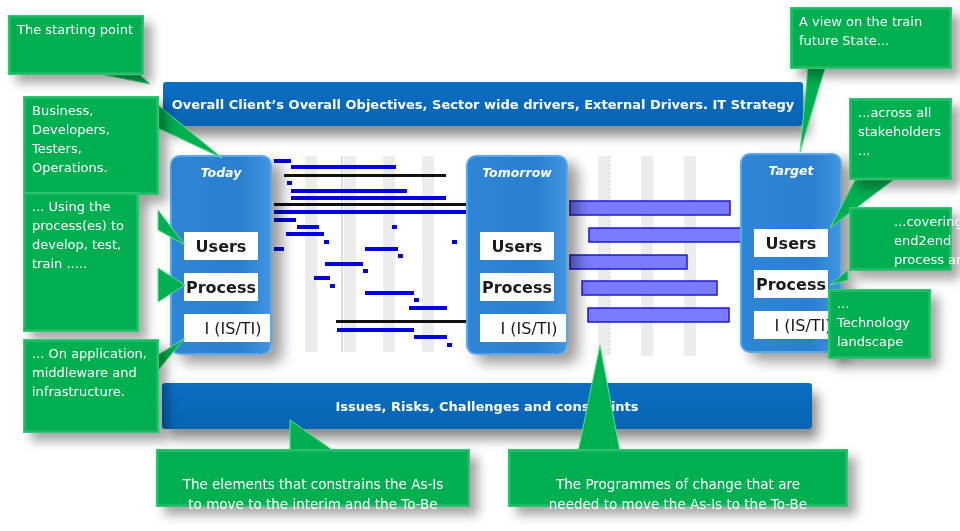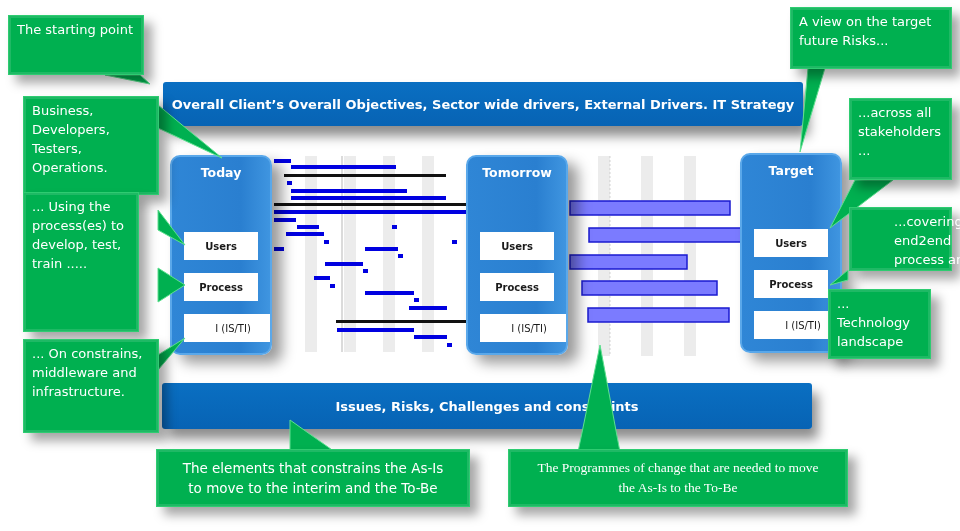--- a/index.html
+++ b/index.html
@@ -9,42 +9,42 @@
     font-family: "DejaVu Sans", "Liberation Sans", sans-serif;
   }
   .abs { position: absolute; }
   
   .callout {
     position: absolute; background: #00b050; color: #fff;
     border: 1px solid #2ecc71;
     box-shadow: 8px 8px 10px rgba(0,0,0,0.35), inset 0 0 0 2px rgba(255,255,255,0.12);
     font-size: 13px; line-height: 19px; padding: 4px 8px; box-sizing: border-box;
   }
-  .callout.center { text-align: center; font-size: 13.5px; line-height: 20px; padding-top: 8px; }
+  .callout.center { text-align: center; font-size: 13.5px; line-height: 20px; padding-top: 24px; }
   
   .banner {
     position: absolute; background: linear-gradient(#0a6fc2, #0763b4);
     color: #fff; font-weight: bold; font-size: 13px;
     display: flex; align-items: center; justify-content: center;
     box-shadow: 6px 10px 12px rgba(0,0,0,0.45);
     border-radius: 3px;
   }
   
   .stage {
     position: absolute; background: linear-gradient(90deg, #2f86d6, #2a7fd0 70%, #3f95e0);
     border-radius: 10px; border: 2px solid #5aa8ea; box-sizing: border-box;
     box-shadow: 10px 8px 14px rgba(0,0,0,0.4);
   }
   .stage-title {
     position: absolute; left: 0; right: 0; top: 8px; text-align: center;
-    color: #fff; font-weight: bold; font-size: 12.5px;
+    color: #fff; font-weight: bold; font-size: 12.5px; font-style: italic;
   }
   .layer-box {
     position: absolute; left: 12px; width: 74px; height: 28px; background: #fff;
-    color: #1a1a1a; font-size: 10px; font-weight: bold;
+    color: #1a1a1a; font-size: 16px; font-weight: bold;
     display: flex; align-items: center; justify-content: center;
   }
   .layer-box.plain { font-weight: normal; padding-left: 12px; }
   .gantt-area { position: absolute; }
 </style>
 </head>
 <body>
 
 <div class="banner" style="left:163px; top:82px; width:640px; height:44px;">
   <span>Overall Client’s Overall Objectives, Sector wide drivers, External Drivers. IT Strategy</span>
@@ -161,34 +161,34 @@
 <div class="callout" style="left:8px; top:15px; width:136px; height:60px;">
   <span>The starting point</span>
 </div>
 <div class="callout" style="left:23px; top:96px; width:136px; height:99px;">
   <span style="display:block; width:95px;">Business, Developers, Testers, Operations.</span>
 </div>
 <div class="callout" style="left:23px; top:192px; width:116px; height:140px;">
   <span style="display:block; width:110px;">... Using the process(es) to develop, test, train .....</span>
 </div>
 <div class="callout" style="left:23px; top:339px; width:136px; height:94px;">
-  <span style="display:block; width:125px;">... On constrains, middleware and infrastructure.</span>
+  <span style="display:block; width:125px;">... On application, middleware and infrastructure.</span>
 </div>
 
 <div class="callout" style="left:790px; top:7px; width:162px; height:62px;">
-  <span style="display:block; width:140px;">A view on the target future Risks...</span>
+  <span style="display:block; width:140px;">A view on the train future State...</span>
 </div>
 <div class="callout" style="left:849px; top:98px; width:103px; height:82px;">
   <span style="display:block; width:90px;">...across all stakeholders ...</span>
 </div>
 <div class="callout" style="left:849px; top:207px; width:103px; height:64px;padding-left:44px;">
   <span style="display:block; width:96px;">...covering end2end process and ...</span>
 </div>
 <div class="callout" style="left:828px; top:289px; width:103px; height:70px;">
   <span style="display:block; width:82px;">... Technology landscape</span>
 </div>
 
 <div class="callout center" style="left:156px; top:449px; width:314px; height:58px;">
   <span style="display:block; padding:0 12px;">The elements that constrains the As-Is to move to the interim and the To-Be</span>
 </div>
 <div class="callout center" style="left:508px; top:449px; width:340px; height:58px;">
-  <span style="display:block; padding:0 18px;font-family:Liberation Serif, serif;">The Programmes of change that are needed to move the As-Is to the To-Be</span>
+  <span style="display:block; padding:0 18px;">The Programmes of change that are needed to move the As-Is to the To-Be</span>
 </div>
 
 </body></html>

